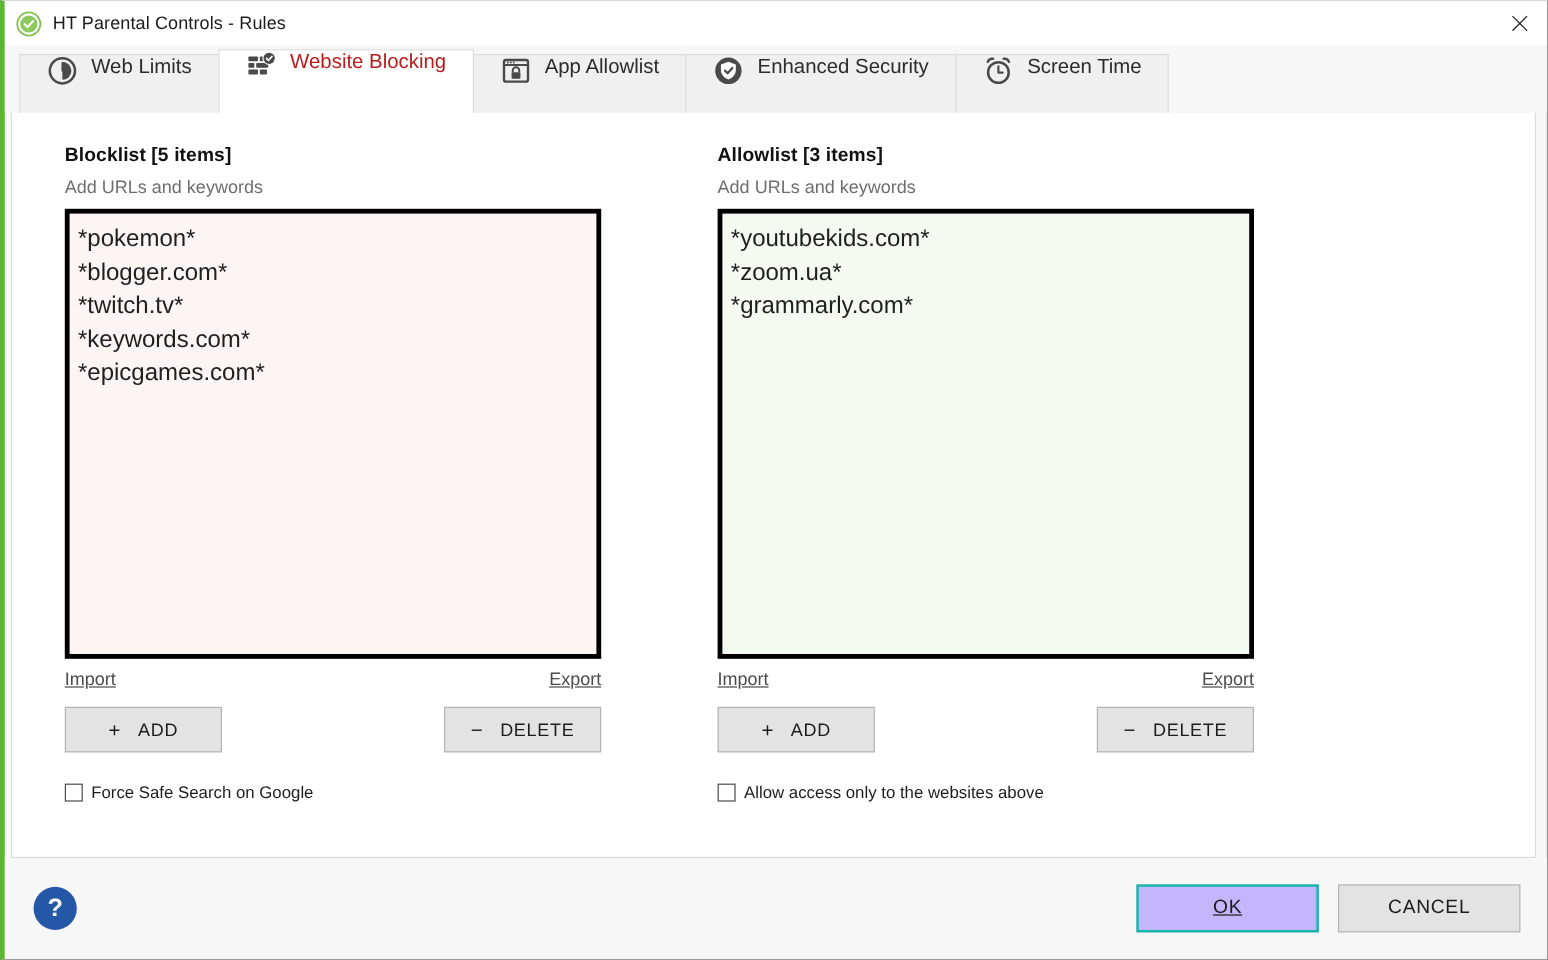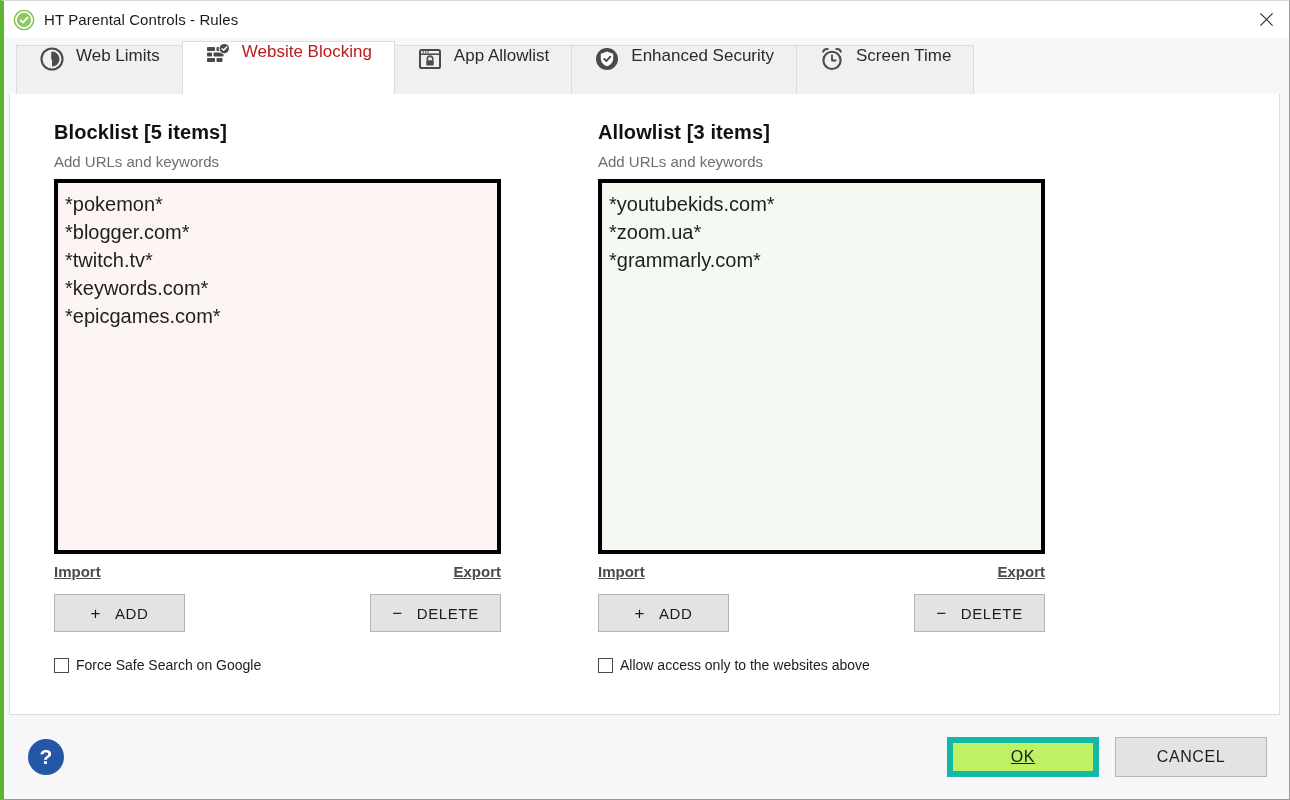--- a/index.html
+++ b/index.html
@@ -117,21 +117,21 @@
   }
   .cols {
     display: flex;
     padding: 27px 0 0 0;
   }
   .col { box-sizing: border-box; }
   .col-left  { width: 545px; padding-left: 44px; }
   .col-right { width: 545px; padding-left: 43px; }
 
   .list-title {
-    font-size: 20px;
+    font-size: 16px;
     font-weight: bold;
     color: #111111;
     margin: 0 0 9px 0;
     letter-spacing: 0.1px;
   }
   .list-sub {
     font-size: 15px;
     color: #6e6e6e;
     margin: 0 0 9px 0;
   }
@@ -155,21 +155,20 @@
     width: 447px;
     display: flex;
     justify-content: space-between;
     margin-top: 9px;
   }
   .lnk {
     font-size: 15px;
     color: #4b4b4b;
     text-decoration: underline;
     cursor: pointer;
-    font-weight: bold;
   }
 
   .btnrow {
     width: 447px;
     display: flex;
     justify-content: space-between;
     margin-top: 14px;
   }
   .btn {
     height: 38px;
@@ -244,22 +243,22 @@
     border: 1px solid #b4b4b4;
     display: flex;
     align-items: center;
     justify-content: center;
     font-size: 16px;
     color: #1c1c1c;
     letter-spacing: 0.6px;
     cursor: default;
   }
   .fbtn.primary {
-    border: 6px solid #14b8a6;
-    background: #bef264;
+    border: 2px solid #14b8a6;
+    background: #c4b5fd;
     text-decoration: underline;
   }
 </style>
 </head>
 <body>
 
 <div class="window">
 
   <div class="titlebar">
     <span class="title-icon">

